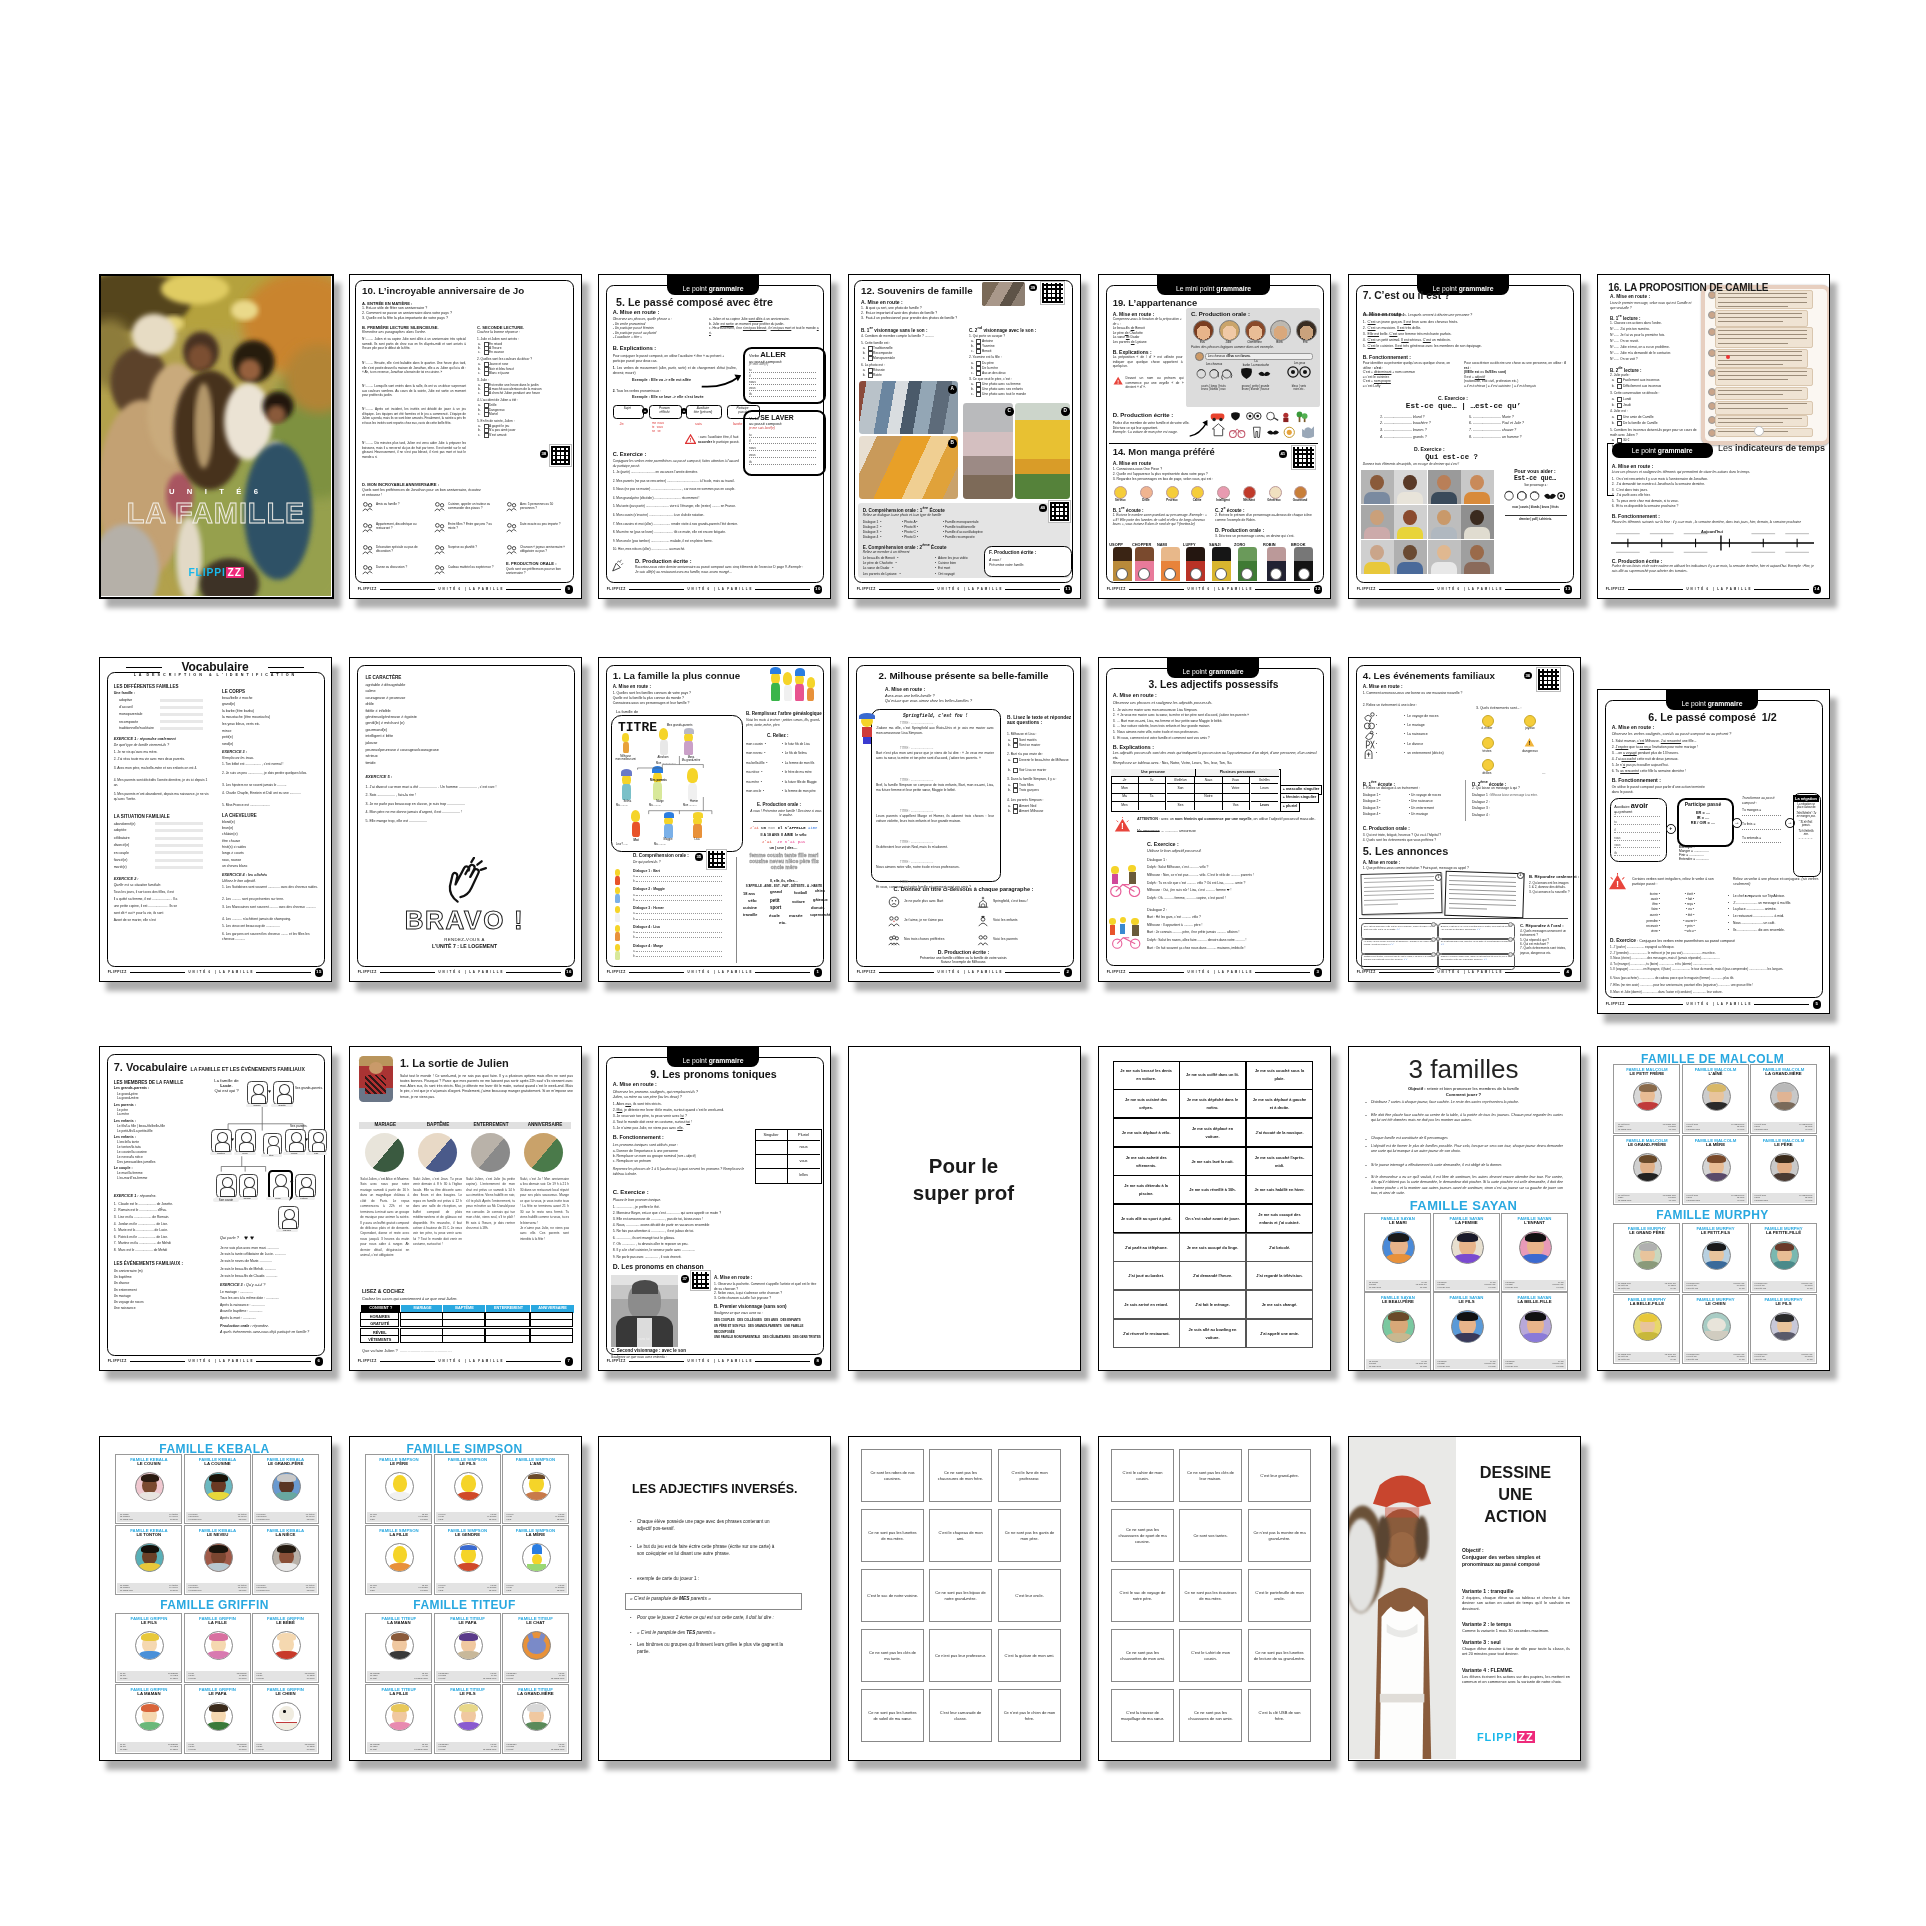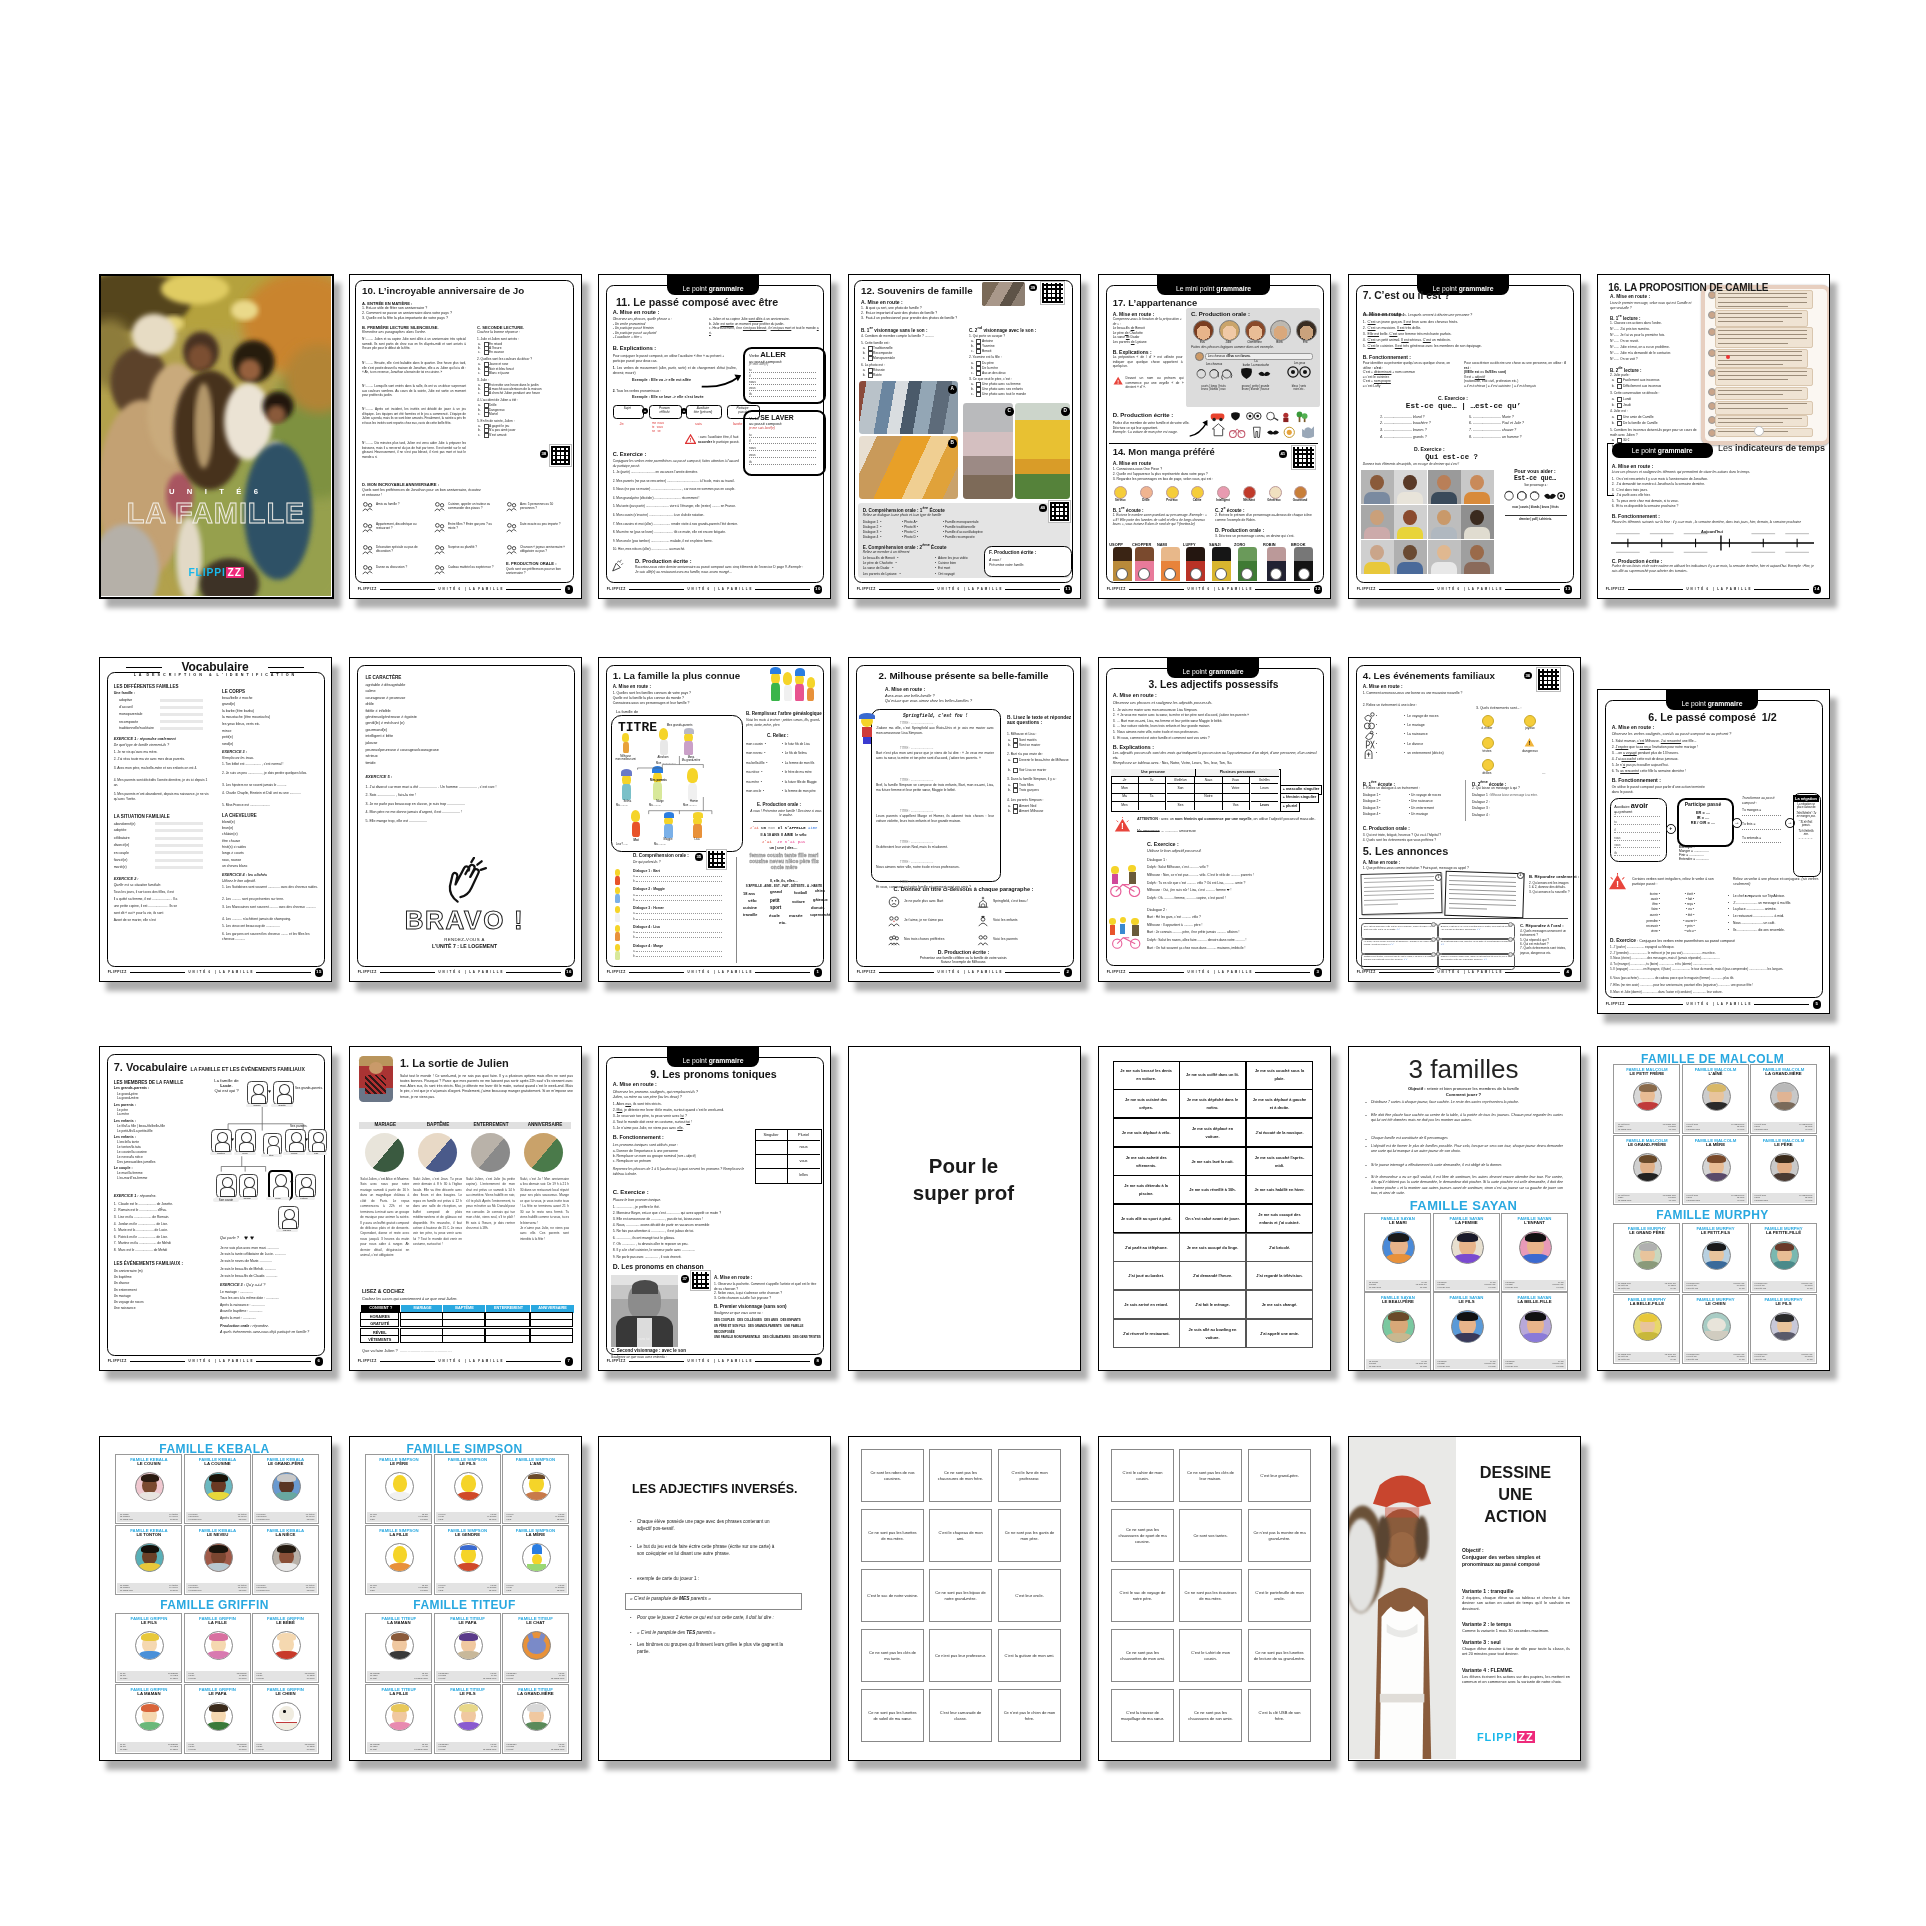--- a/index.html
+++ b/index.html
@@ -225,21 +225,21 @@
       <i></i>
       <span class="pn">9</span>
     </div>
   </div>
 
 <div id="P13" class="page" style="left:598px;top:274px">
     <div class="pill" style="left:68px;width:92px">
       <span>Le point&nbsp;<b>grammaire</b></span>
     </div>
     <div class="rb" style="left:6.8px;top:10.3px;width:216px;height:296px"></div>
-    <div class="t1" style="left:17px;top:21.4px;font-size:10.7px">11. Le passé composé avec être</div>
+    <div class="t1" style="left:17px;top:21.4px;font-size:10.7px">5. Le passé composé avec être</div>
     <div class="sh" style="left:13.7px;top:34px;font-size:5.6px">A. Mise en route :</div>
     <div class="it" style="left:13.7px;top:42px;width:94px;font-size:3.3px">Observez ces phrases, quelle phrase a :<br>- Un verbe pronominal<br>- Un participe passé féminin<br>- Un participe passé au pluriel<br>- L’auxiliaire « être »</div>
     <div class="tx" style="left:110px;top:42px;width:111px;font-size:3.3px">a. Julien et sa copine Julie <u>sont allés</u> à un anniversaire.<br>b. Julie <u>est sortie</u> un moment pour profiter du jardin.<br>c. Heureusement, il ne <u>s’est pas blessé</u>, il <u>n’est pas mort</u> et tout le monde <u>a ri</u>.</div>
     <div class="sh" style="left:13.7px;top:70px;font-size:5.6px">B. Explications :</div>
     <div class="tx" style="left:13.7px;top:79px;width:124px;font-size:3.3px">Pour conjuguer le passé composé, on utilise l’auxiliaire « être » au présent + participe passé pour deux cas.</div>
     <div class="tx" style="left:13.7px;top:91px;width:124px;font-size:3.3px;text-align:justify"><b>1.</b> Les verbes de mouvement (aller, partir, sortir) et de changement d’état (naître, devenir, mourir)</div>
     <div class="tx" style="left:33px;top:103px;width:111px;font-size:3.8px"><b>Exemple : Elle va -&gt; elle est allée</b></div>
     <div class="tx" style="left:13.7px;top:114px;width:120px;font-size:3.3px"><b>2.</b> Tous les verbes pronominaux :</div>
     <div class="tx" style="left:33px;top:120px;width:120px;font-size:3.8px"><b>Exemple : Elle se lave -&gt; elle s’est lavée</b></div>
     <svg class="a" style="left:101px;top:96px" width="43" height="19" viewBox="0 0 50 22">
@@ -411,21 +411,21 @@
       <i></i>
       <span class="pn">11</span>
     </div>
   </div>
 
 <div id="P15" class="page" style="left:1098px;top:274px">
     <div class="pill" style="left:58px;width:113px">
       <span>Le mini point&nbsp;<b>grammaire</b></span>
     </div>
     <div class="rb" style="left:6.8px;top:10.3px;width:216px;height:296px"></div>
-    <div class="t1" style="left:13.7px;top:22px;font-size:9.4px">17. L’appartenance</div>
+    <div class="t1" style="left:13.7px;top:22px;font-size:9.4px">19. L’appartenance</div>
     <div class="sh" style="left:13.7px;top:36px;font-size:5px">A. Mise en route :</div>
     <div class="it" style="left:13.7px;top:42px;width:70px;font-size:3.3px">Comprenez-vous la fonction de la préposition « de » :</div>
     <div class="tx" style="left:13.7px;top:51px;width:70px;font-size:3.3px">Le beau-fils <u>de</u> Benoit<br>Le père <u>de</u> Charlotte<br>La sœur <u>de</u> Dadar<br>Les parents <u>de</u> Lysiane</div>
     <div class="sh" style="left:13.7px;top:74px;font-size:5px">B. Explications :</div>
     <div class="tx" style="left:13.7px;top:80px;width:70px;font-size:3.3px;text-align:justify">La préposition « de / d’ » est utilisée pour indiquer que quelque chose appartient à quelqu’un.</div>
     <svg class="a" style="left:13.7px;top:101px" width="10.3" height="9.4" viewBox="0 0 12 11">
       <path d="M6 1 L11.4 10 L0.6 10 Z" fill="#e8453c"></path>
       <text x="6" y="8.8" font-size="6" text-anchor="middle" fill="#fff" font-weight="bold">!</text>
     </svg>
     <div class="tx" style="left:26.5px;top:101px;width:58px;font-size:3.3px;text-align:justify">Devant un nom ou prénom qui commence par une voyelle « de » devient « d’ ».</div>

